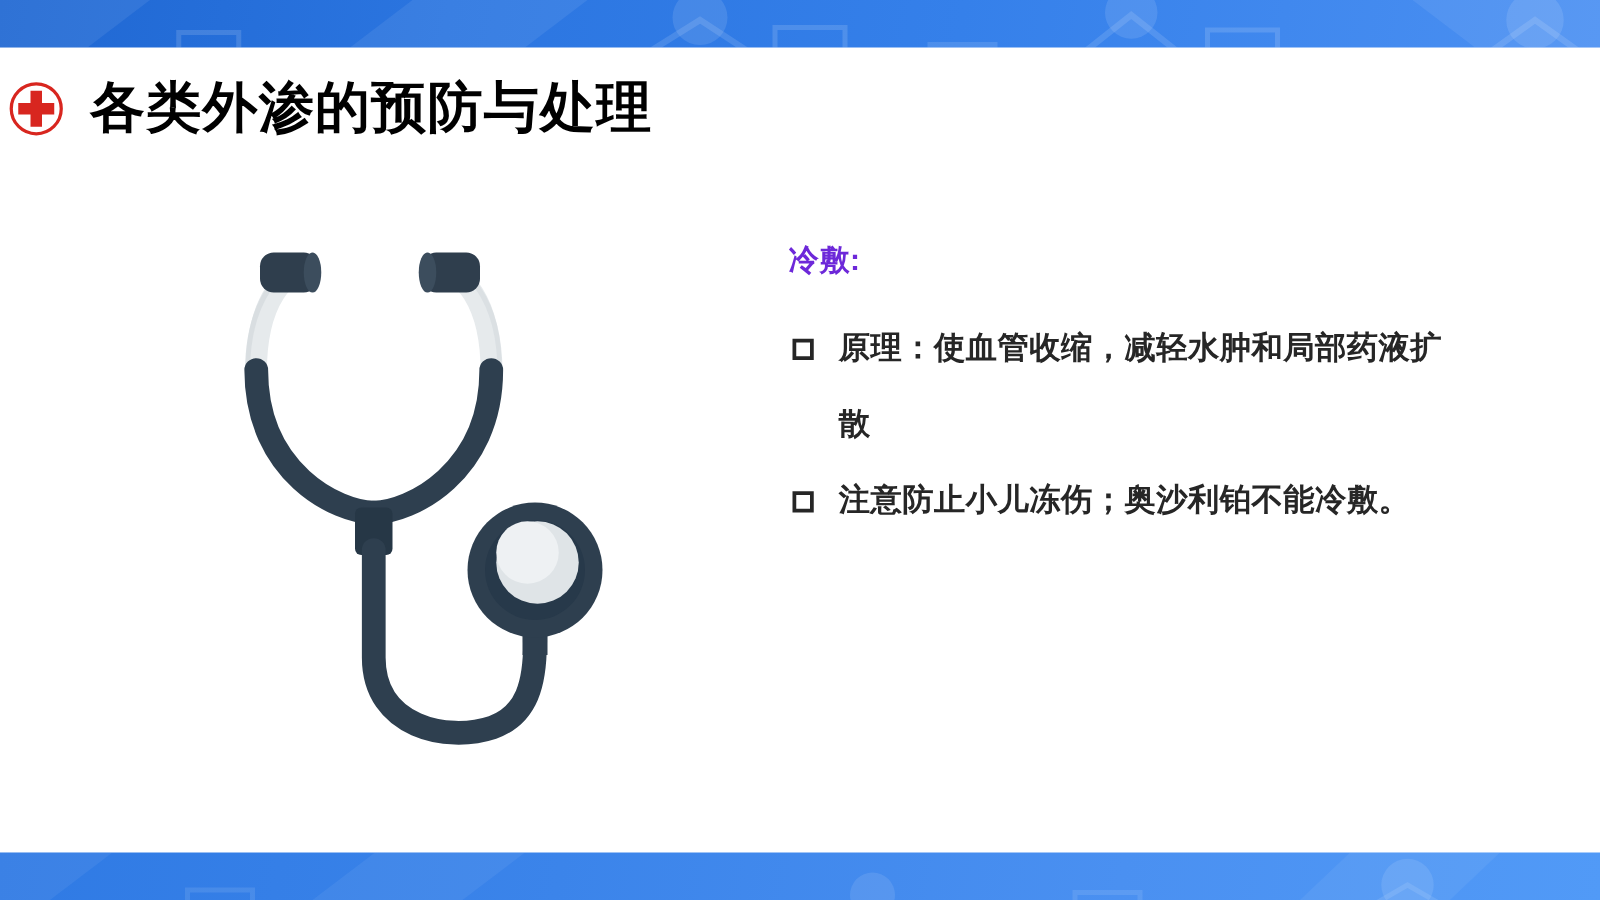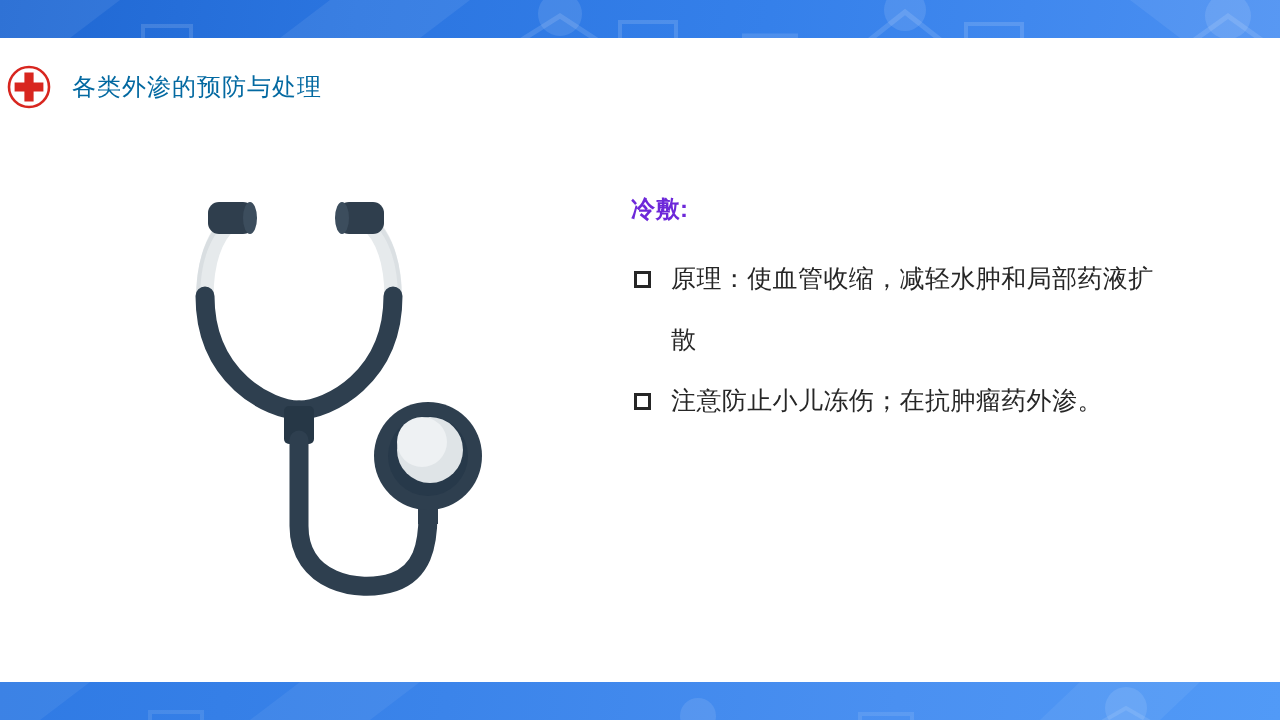--- a/index.html
+++ b/index.html
@@ -62,23 +62,23 @@
     position: relative;
     width: 46px;
     height: 46px;
     margin-left: 6px;
     flex: 0 0 auto;
   }
   .cross-badge svg { display: block; width: 46px; height: 46px; }
 
   .slide-title {
     margin-left: 20px;
-    font-size: 24px;
-    font-weight: normal;
-    color: #0369a1;
+    font-size: 44px;
+    font-weight: bold;
+    color: #000000;
     letter-spacing: 1px;
     white-space: nowrap;
     line-height: 1;
   }
 
   
   .illustration {
     position: absolute;
     left: 160px;
     top: 178px;
@@ -119,21 +119,21 @@
   .sq-bullet {
     position: absolute;
     left: 3px;
     top: 23px;
     width: 11px;
     height: 11px;
     border: 3px solid #262626;
     background: #ffffff;
     box-sizing: content-box;
   }
-  .bullet-text { display: block; }
+  .bullet-text { display: block; font-weight: bold; }
 </style>
 </head>
 <body>
 
 <div class="slide">
 
   <div class="banner banner-top">
     <svg viewBox="0 0 1280 38" preserveAspectRatio="none" aria-hidden="true">
       <g fill="#ffffff" opacity="0.075">
         <polygon points="0,0 120,0 70,38 0,38"></polygon>
@@ -207,21 +207,21 @@
   <div class="content">
     <div class="content-heading">冷敷:</div>
 
     <ul class="bullets">
       <li>
         <span class="sq-bullet"></span>
         <span class="bullet-text">原理：使血管收缩，减轻水肿和局部药液扩散</span>
       </li>
       <li>
         <span class="sq-bullet"></span>
-        <span class="bullet-text">注意防止小儿冻伤；在抗肿瘤药外渗。</span>
+        <span class="bullet-text">注意防止小儿冻伤；奥沙利铂不能冷敷。</span>
       </li>
     </ul>
   </div>
 
   <div class="banner banner-bottom">
     <svg viewBox="0 0 1280 38" preserveAspectRatio="none" aria-hidden="true">
       <g fill="#ffffff" opacity="0.06">
         <polygon points="0,0 90,0 40,38 0,38"></polygon>
         <polygon points="300,0 420,0 370,38 250,38"></polygon>
         <polygon points="1080,0 1200,0 1160,38 1040,38"></polygon>

